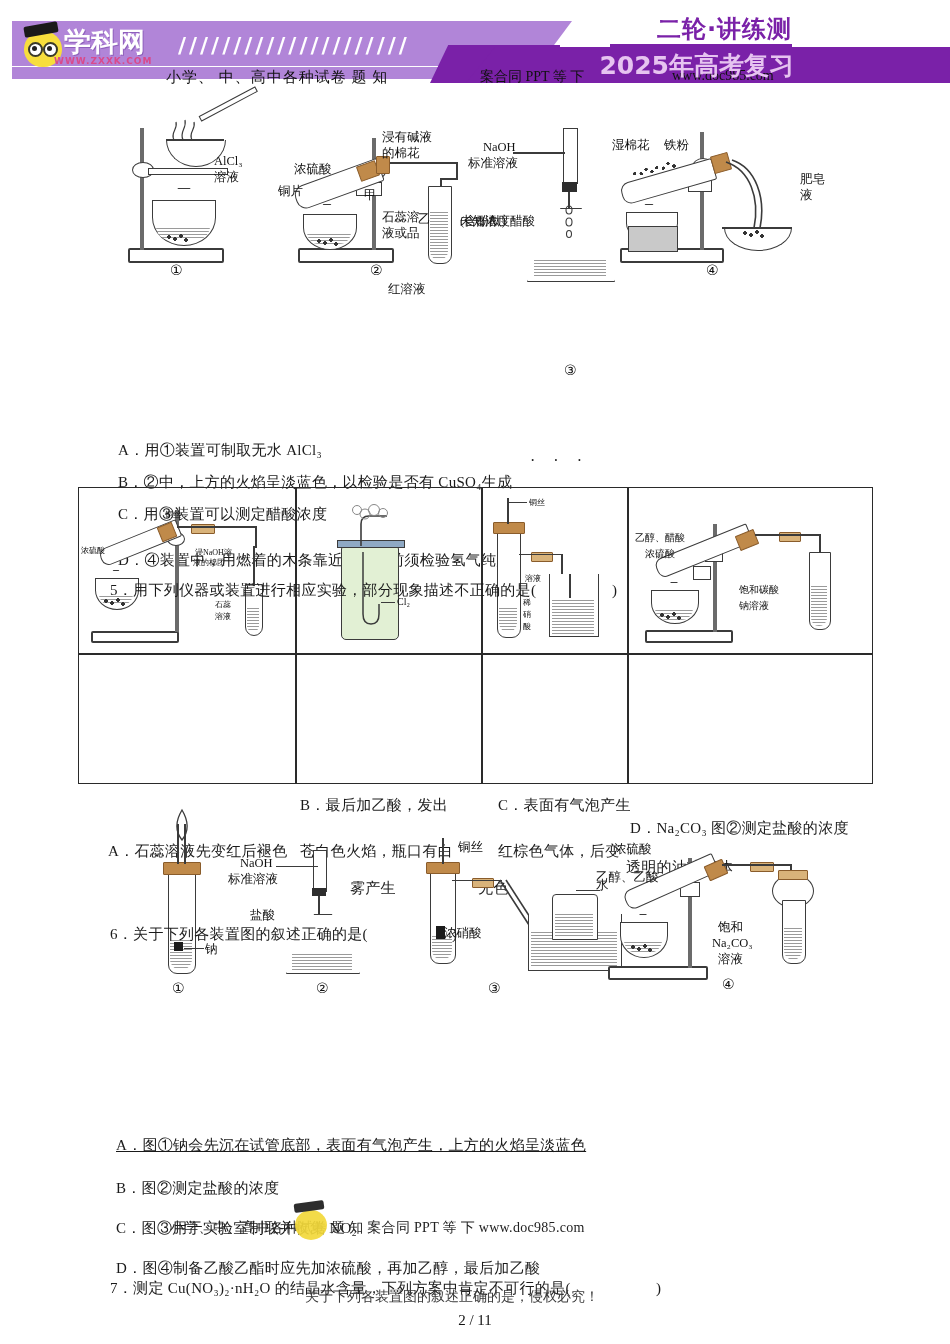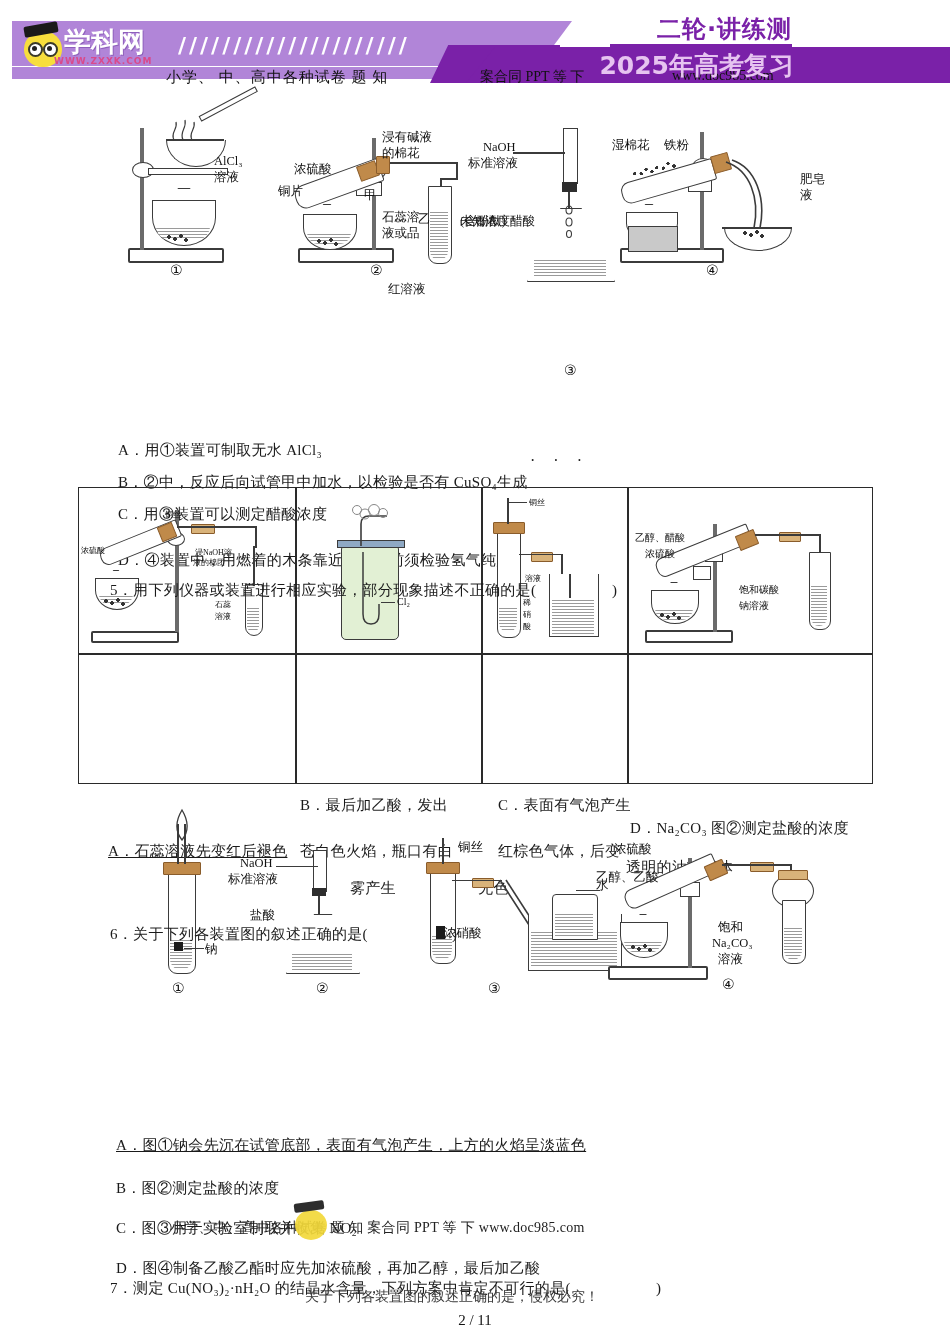--- a/index.html
+++ b/index.html
@@ -472,21 +472,21 @@
     <div class="lbl" style="left:612px; top:38px;">湿棉花</div>
     <div class="lbl" style="left:664px; top:38px;">铁粉</div>
     <div class="lbl" style="left:800px; top:72px;">肥皂</div>
     <div class="lbl" style="left:800px; top:88px;">液</div>
     <div class="fignum" style="left:706px; top:162px;">④</div>
   </div>
 </div>
 
 <div class="qtext" style="left:118px; top:440px;">A．用①装置可制取无水  AlCl₃</div>
 <div class="dots3" style="left:530px; top:452px;">· · ·</div>
-<div class="qtext" style="left:118px; top:472px;">B．②中，反应后向试管甲中加水，以检验是否有  CuSO₄生成</div>
+<div class="qtext" style="left:118px; top:472px;">B．②中，上方的火焰呈淡蓝色，以检验是否有  CuSO₄生成</div>
 <div class="qtext" style="left:118px; top:504px;">C．用③装置可以测定醋酸浓度</div>
 <div class="qtext" style="left:118px; top:550px;">D．④装置中，用燃着的木条靠近肥皂泡前须检验氢气纯度</div>
 
 <div class="tbl">
   <div class="vdiv" style="left:216px;"></div>
   <div class="vdiv" style="left:402px;"></div>
   <div class="vdiv" style="left:548px;"></div>
   <div class="hdiv" style="top:165px;"></div>
 
   <div>
@@ -571,21 +571,21 @@
     <div class="lbl sm" style="left:660px; top:112px;">钠溶液</div>
   </div>
 </div>
 
 <div class="qtext" style="left:110px; top:580px;">5．用下列仪器或装置进行相应实验，部分现象描述不正确的是(</div>
 <div class="qtext" style="left:612px; top:580px;">)</div>
 
 <div class="qtext" style="left:300px; top:795px;">B．最后加乙酸，发出</div>
 <div class="qtext" style="left:498px; top:795px;">C．表面有气泡产生</div>
 <div class="qtext" style="left:630px; top:818px;">D．Na₂CO₃ 图②测定盐酸的浓度</div>
-<div class="qtext" style="left:108px; top:841px;text-decoration:underline;">A．石蕊溶液先变红后褪色</div>
+<div class="qtext" style="left:108px; top:841px;">A．石蕊溶液先变红后褪色</div>
 <div class="qtext" style="left:300px; top:841px;">苍白色火焰，瓶口有白</div>
 <div class="qtext" style="left:498px; top:841px;">红棕色气体，后变</div>
 <div class="qtext" style="left:626px; top:857px;">透明的油状液体</div>
 <div class="qtext" style="left:350px; top:878px;">雾产生</div>
 <div class="qtext" style="left:478px; top:878px;">无色</div>
 
 <div style="position:absolute; left:0; top:830px; width:950px; height:180px;">
 
   <div>
     <div class="tube" style="left:168px; top:36px; width:26px; height:106px;"></div>

